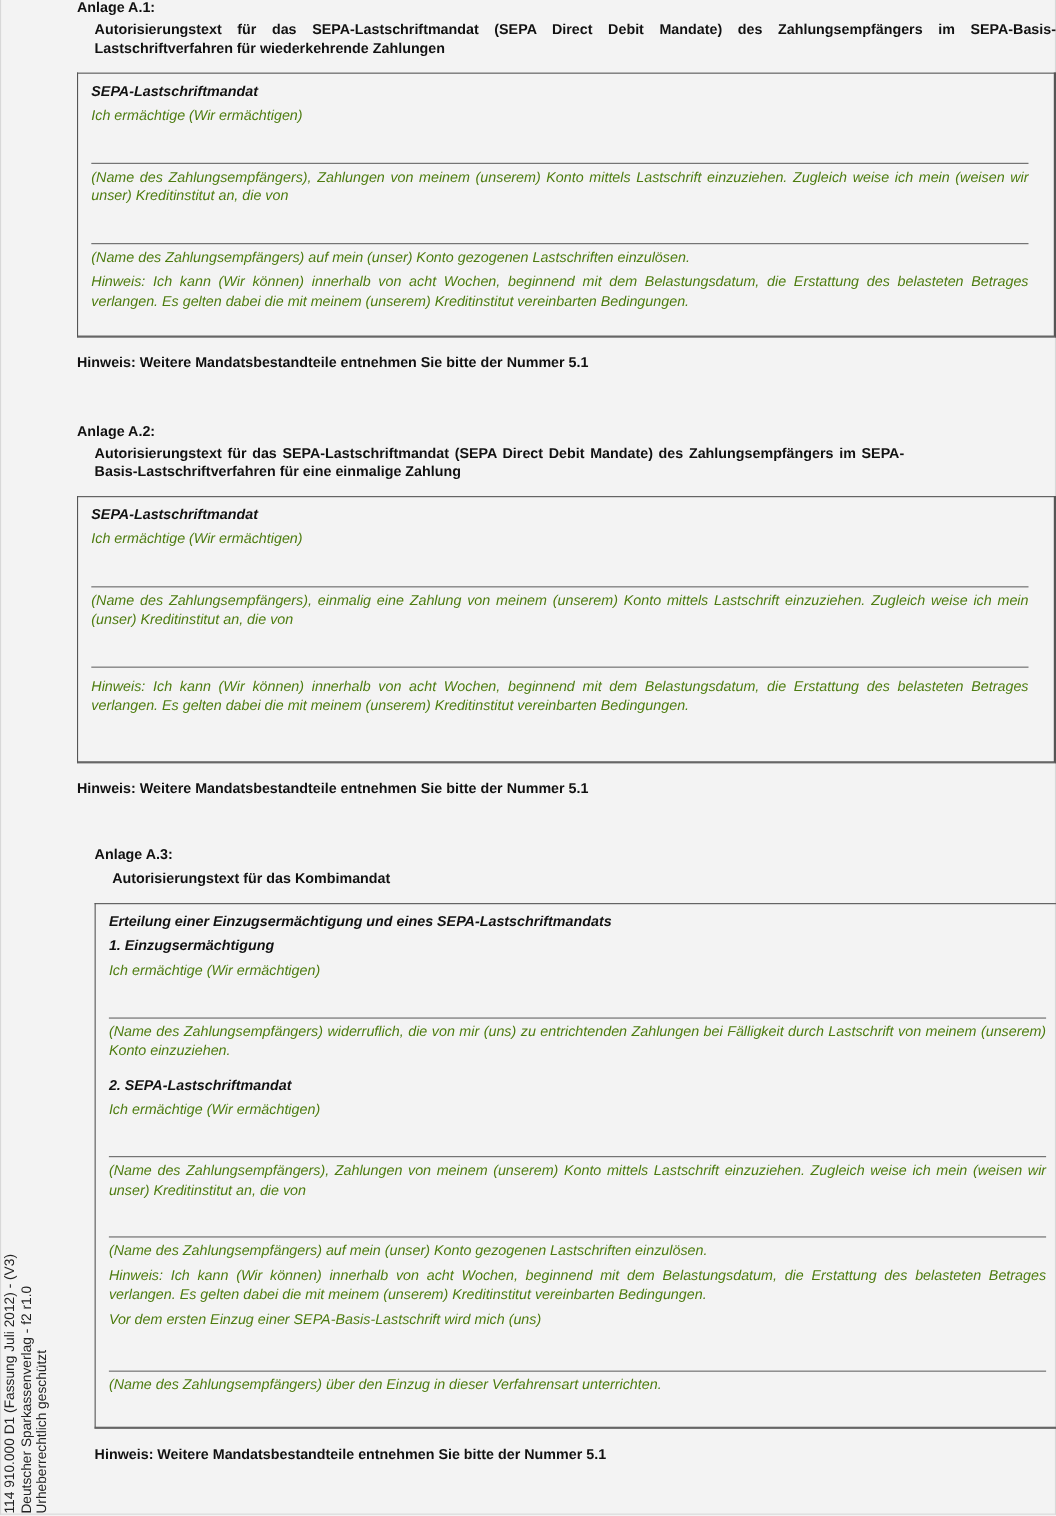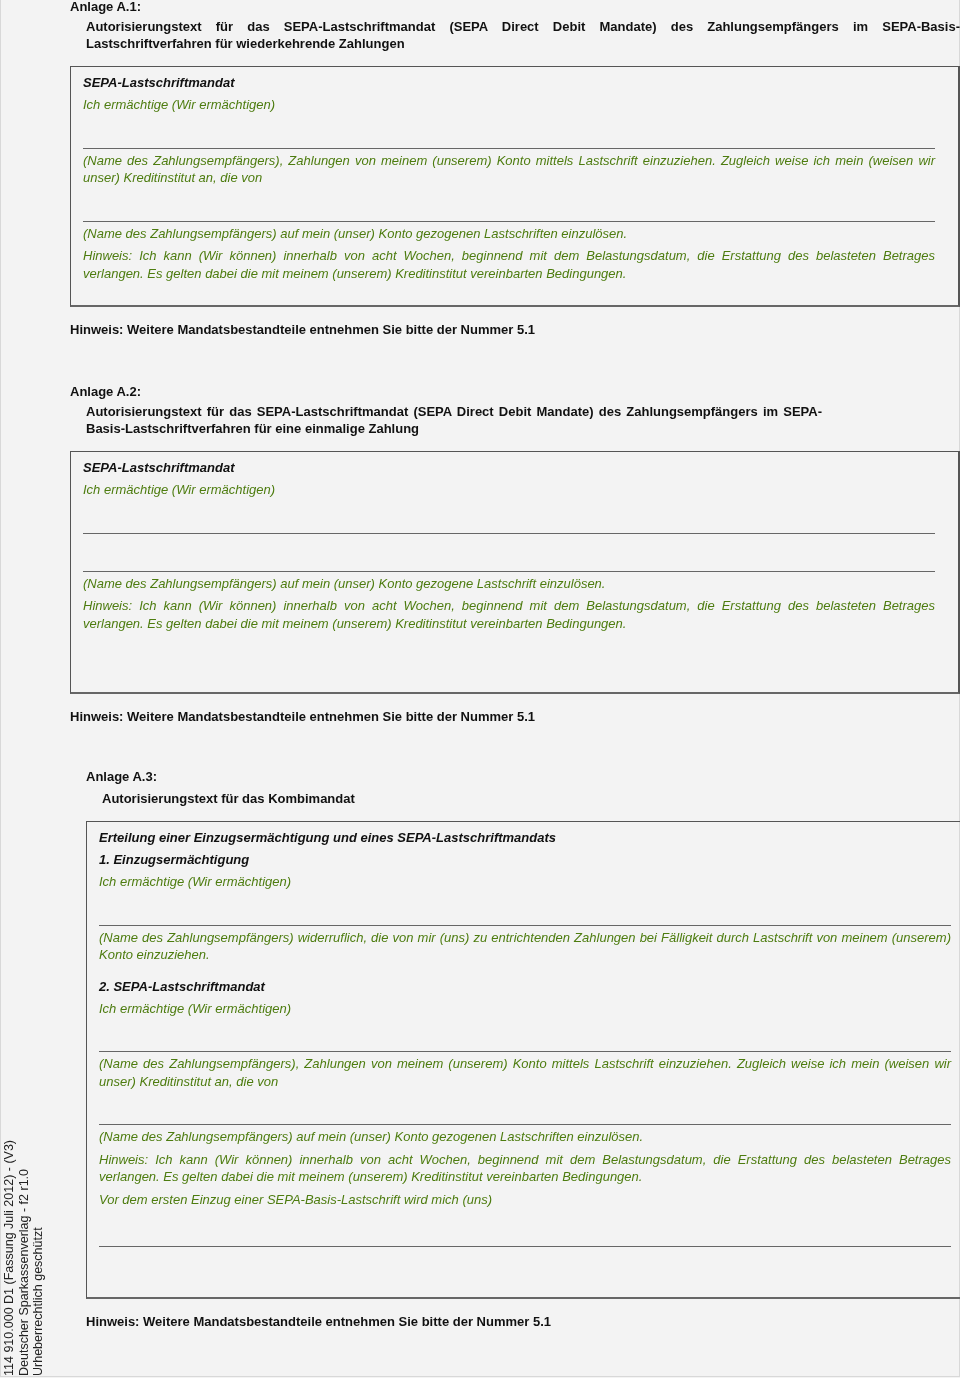--- a/index.html
+++ b/index.html
@@ -127,23 +127,23 @@
 
   <section style="position:absolute; top:383px; left:0; width:752px;">
     <div class="anlage">Anlage A.2:</div>
     <div class="title" style="margin-top:3px;">Autorisierungstext für das SEPA-Lastschriftmandat (SEPA Direct Debit Mandate) des Zahlungsempfängers im SEPA-Basis-Lastschriftverfahren für eine einmalige Zahlung</div>
     <div class="box" style="margin-top:14px; height:243px;">
       <div class="box-head">SEPA-Lastschriftmandat</div>
       <div class="gap4"></div>
       <div class="it">Ich ermächtige (Wir ermächtigen)</div>
       <div class="fill-space"></div>
       <div class="fill-line"></div>
+      <div class="it">(Name des Zahlungsempfängers), einmalig eine Zahlung von meinem (unserem) Konto mittels Lastschrift einzuziehen. Zugleich weise ich mein (unser) Kreditinstitut an, die von</div>
       <div class="fill-space"></div>
       <div class="fill-line"></div>
-      <div class="it">(Name des Zahlungsempfängers) auf mein (unser) Konto gezogene Lastschrift einzulösen.</div>
       <div class="gap5"></div>
       <div class="it">Hinweis: Ich kann (Wir können) innerhalb von acht Wochen, beginnend mit dem Belastungsdatum, die Erstattung des belasteten Betrages verlangen. Es gelten dabei die mit meinem (unserem) Kreditinstitut vereinbarten Bedingungen.</div>
     </div>
     <div class="note" style="margin-top:14px;">Hinweis: Weitere Mandatsbestandteile entnehmen Sie bitte der Nummer 5.1</div>
   </section>
 
   <section style="position:absolute; top:768px; left:16px; width:890px;">
     <div class="anlage">Anlage A.3:</div>
     <div class="title" style="margin-top:5px;">Autorisierungstext für das Kombimandat</div>
     <div class="box" style="margin-top:14px; height:478px;">
@@ -164,17 +164,18 @@
       <div class="it">(Name des Zahlungsempfängers), Zahlungen von meinem (unserem) Konto mittels Lastschrift einzuziehen. Zugleich weise ich mein (weisen wir unser) Kreditinstitut an, die von</div>
       <div class="fill-space"></div>
       <div class="fill-line"></div>
       <div class="it">(Name des Zahlungsempfängers) auf mein (unser) Konto gezogenen Lastschriften einzulösen.</div>
       <div class="gap5"></div>
       <div class="it">Hinweis: Ich kann (Wir können) innerhalb von acht Wochen, beginnend mit dem Belastungsdatum, die Erstattung des belasteten Betrages verlangen. Es gelten dabei die mit meinem (unserem) Kreditinstitut vereinbarten Bedingungen.</div>
       <div class="gap5"></div>
       <div class="it">Vor dem ersten Einzug einer SEPA-Basis-Lastschrift wird mich (uns)</div>
       <div class="fill-space tall"></div>
       <div class="fill-line"></div>
+      <div class="it">(Name des Zahlungsempfängers) über den Einzug in dieser Verfahrensart unterrichten.</div>
     </div>
     <div class="note" style="margin-top:14px;">Hinweis: Weitere Mandatsbestandteile entnehmen Sie bitte der Nummer 5.1</div>
   </section>
 
 </div>
 
 </body></html>

